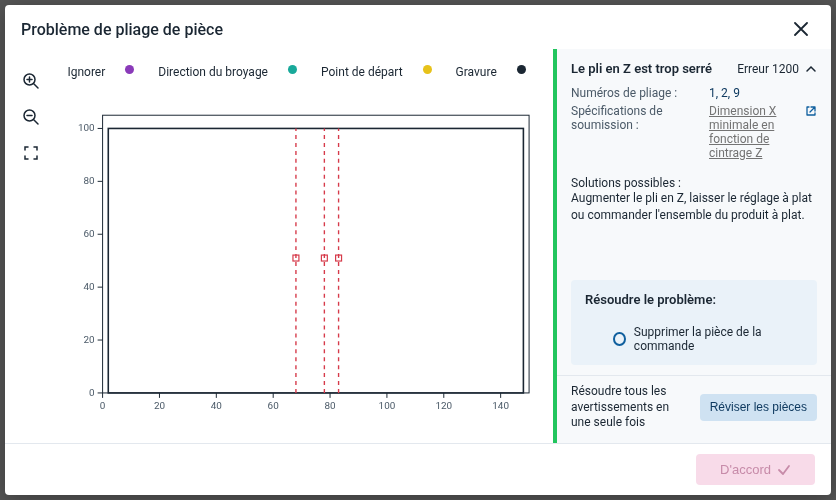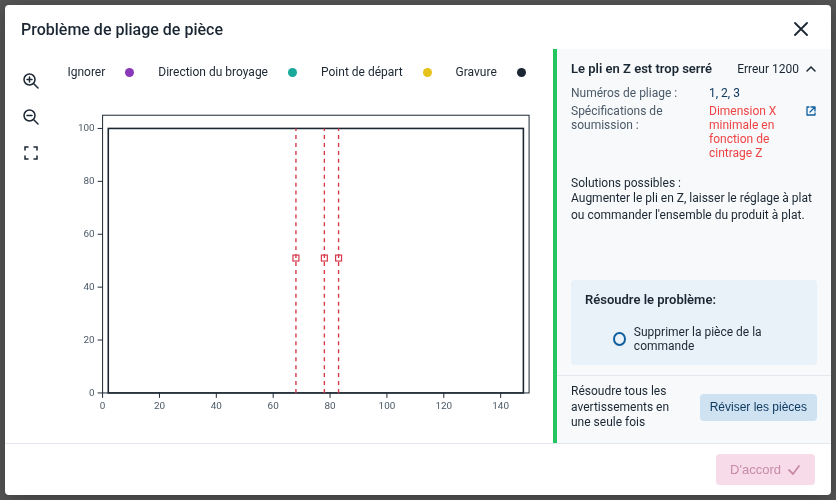--- a/index.html
+++ b/index.html
@@ -6,47 +6,47 @@
   body { font-family: -apple-system, BlinkMacSystemFont, "Segoe UI", Roboto, Helvetica, Arial, sans-serif; background: #555; display: flex; align-items: center; justify-content: center; height: 100vh; }
   .modal { width: 826px; height: 490px; background: #fff; border-radius: 4px; box-shadow: 0 4px 20px rgba(0,0,0,0.3); display: flex; flex-direction: column; overflow: hidden; }
   .header { display: flex; align-items: center; justify-content: space-between; padding: 10px 16px 6px 16px; }
   .header h1 { font-size: 16px; font-weight: 500; color: #1b2733; }
   .close-btn { width: 28px; height: 28px; border-radius: 4px; display: flex; align-items: center; justify-content: center; cursor: pointer; color: #333; }
   .body { flex: 1; display: flex; overflow: hidden; padding: 0 0 0 10px; }
   .toolbar { width: 32px; display: flex; flex-direction: column; gap: 12px; padding-top: 20px; align-items: center; color: #333; }
   .tool { width: 24px; height: 24px; display: flex; align-items: center; justify-content: center; cursor: pointer; border-radius: 4px; }
   .chart-area { flex: 1; display: flex; flex-direction: column; padding: 10px 14px 0 6px; overflow: hidden; }
   .legend { display: flex; gap: 20px; align-items: center; justify-content: center; font-size: 12px; color: #1b2733; margin: 6px 0 6px 0; overflow: hidden; white-space: nowrap; }
-  .legend-item { display: flex; align-items: center; gap: 24px; }
+  .legend-item { display: flex; gap: 24px; }
   .dot { width: 9px; height: 9px; border-radius: 50%; }
   .chart-wrap { flex: 1; position: relative; }
   .chart-svg { width: 100%; height: 100%; }
   .right-panel { width: 278px; background: #f7f9fb; border-left: 4px solid #22c55e; display: flex; flex-direction: column; overflow: hidden; }
   .error-head { display: flex; justify-content: space-between; align-items: center; padding: 12px 14px 10px 14px; font-size: 13px; color: #1b2733; cursor: pointer; }
   .error-head-left { font-weight: 600; }
   .error-head-right { display: flex; align-items: center; gap: 6px; font-size: 12px; color: #1b2733; }
   .error-body { padding: 0 14px 14px 14px; font-size: 12px; color: #1b2733; flex: 1; overflow: auto; }
   .spec-row { display: flex; gap: 10px; margin-bottom: 4px; }
   .spec-label { color: #4b5a68; flex: 0 0 128px; }
   .spec-value { color: #0f3a60; }
-  .spec-link { color: #ef4444; cursor: pointer; }
+  .spec-link { color: #737373; text-decoration: underline; cursor: pointer; }
   .spec-link-wrap { display: flex; align-items: flex-start; gap: 6px; }
   .ext-icon { flex: none; margin-top: 1px; color: #0f5f9e; }
   .desc { margin-top: 14px; line-height: 1.45; color: #1b2733; }
   .solutions-head { margin-top: 16px; }
   .resolve-box { background: #eaf2f9; border-radius: 4px; padding: 12px 14px; margin: 0 14px 10px 14px; }
   .resolve-title { font-size: 13px; font-weight: 600; color: #1b2733; margin-bottom: 18px; }
   .radio-row { display: flex; align-items: center; gap: 8px; font-size: 12px; color: #1b2733; cursor: pointer; padding-left: 28px; }
   .radio-circle { width: 14px; height: 14px; border: 2px solid #0f5f9e; border-radius: 50%; }
   .resolve-all-row { display: flex; align-items: center; justify-content: space-between; padding: 8px 14px 12px 14px; font-size: 12px; color: #1b2733; border-top: 1px solid #e3e8ee; }
   .resolve-all-row .txt { flex: 1; padding-right: 10px; line-height: 1.3; }
   .btn-secondary { background: #cfe2f2; color: #0f3a60; border: none; padding: 6px 10px; border-radius: 4px; font-size: 12px; cursor: pointer; text-align: center; line-height: 1.2; }
   .footer { border-top: 1px solid #e3e8ee; padding: 10px 16px; display: flex; justify-content: flex-end; gap: 10px; }
   .btn-cancel { background: #cfe2f2; color: #0f3a60; border: none; padding: 8px 18px; border-radius: 4px; font-size: 13px; cursor: pointer; }
-  .btn-ok { background: #f8dbe9; color: #c78ba9; border: none; padding: 8px 14px; border-radius: 4px; font-size: 13px; cursor: not-allowed; display: flex; align-items: center; gap: 6px; }
+  .btn-ok { background: #f8dbe9; color: #c78ba9; border: none; padding: 8px 24px; border-radius: 4px; font-size: 13px; cursor: not-allowed; display: flex; align-items: center; gap: 6px; }
   .axis-text { font-size: 10px; fill: #4b5a68; }
 </style>
 </head>
 <body>
 
 <div class="modal">
   <div class="header">
     <h1>Problème de pliage de pièce</h1>
     <div class="close-btn">
       <svg width="14" height="14" viewBox="0 0 14 14">
@@ -149,21 +149,21 @@
         <div class="error-head-right">
           <span>Erreur 1200</span>
           <svg width="12" height="12" viewBox="0 0 12 12">
               <path d="M2 8 L6 4 L10 8" stroke="#1b2733" stroke-width="1.5" fill="none" stroke-linecap="round"></path>
             </svg>
         </div>
       </div>
       <div class="error-body">
         <div class="spec-row">
           <div class="spec-label">Numéros de pliage :</div>
-          <div class="spec-value">1, 2, 3</div>
+          <div class="spec-value">1, 2, 9</div>
         </div>
         <div class="spec-row">
           <div class="spec-label">Spécifications de soumission :</div>
           <div class="spec-link-wrap">
             <span class="spec-link">Dimension X minimale en fonction de cintrage Z</span>
             <svg class="ext-icon" width="12" height="12" viewBox="0 0 12 12">
                 <path d="M4 2 H2 V10 H10 V8 M6 2 H10 V6 M10 2 L5 7" stroke="#0f5f9e" stroke-width="1.3" fill="none" stroke-linecap="round" stroke-linejoin="round"></path>
               </svg>
           </div>
         </div>

